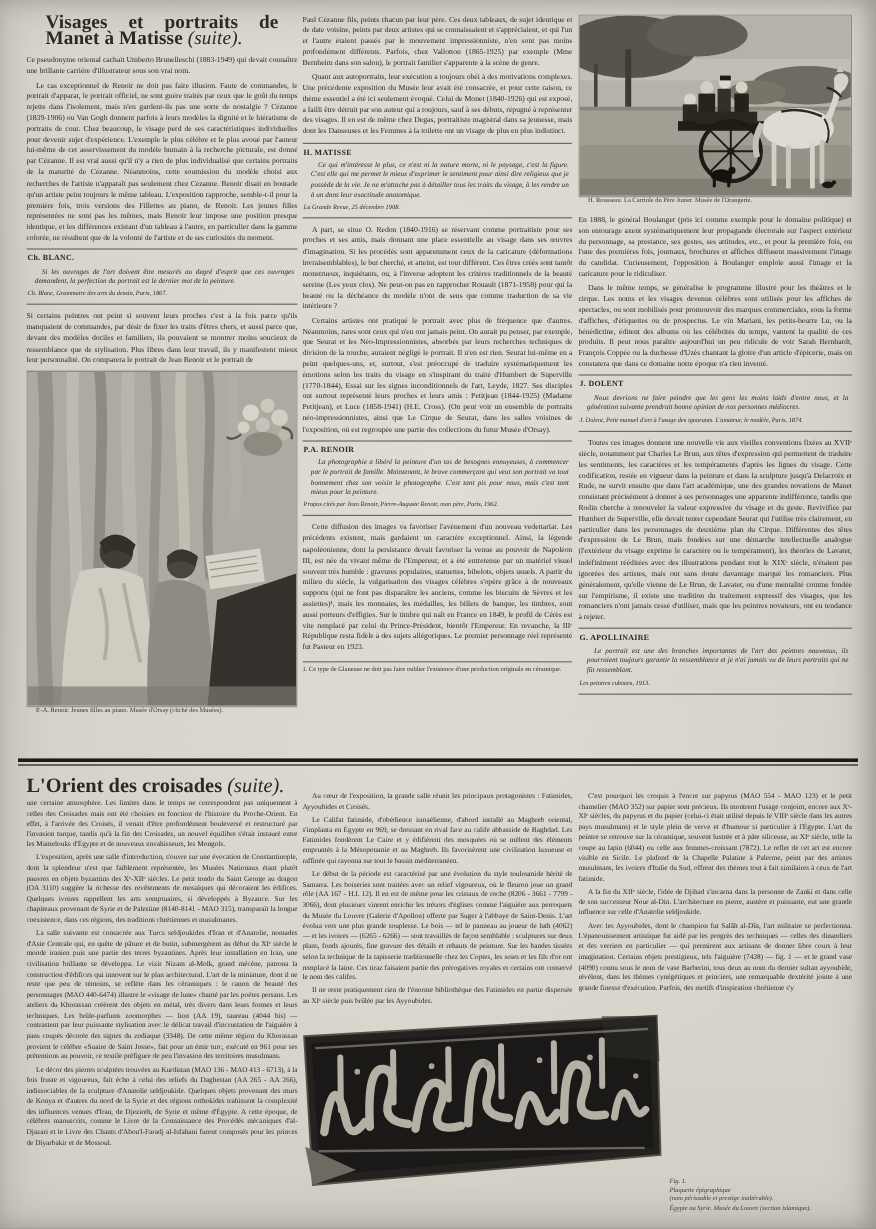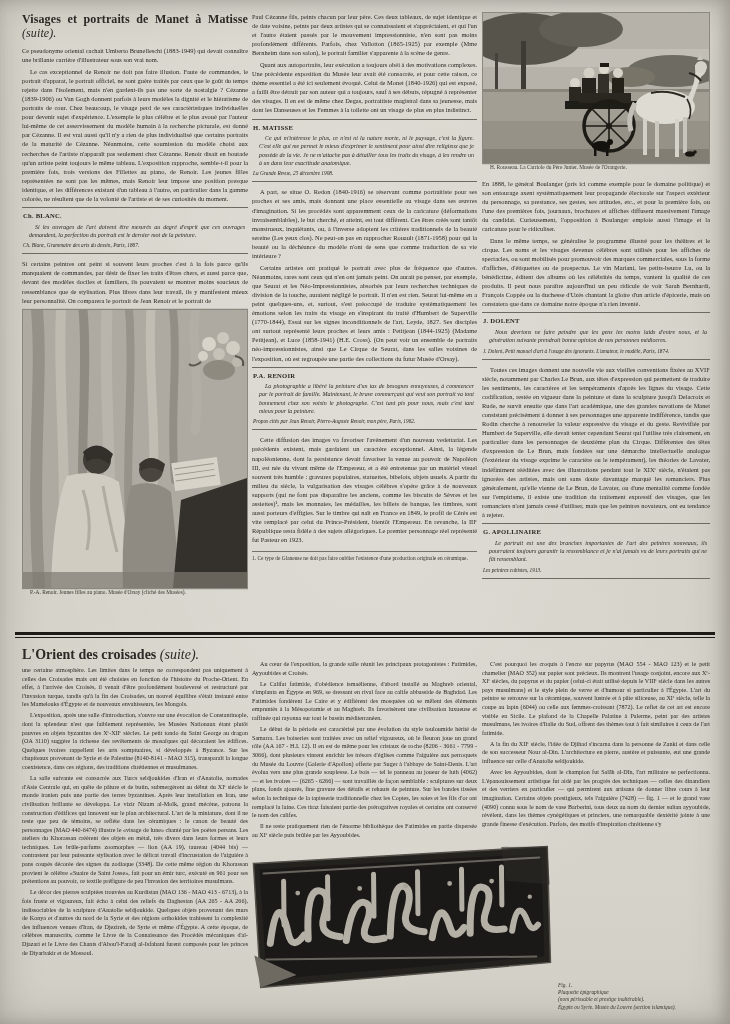--- a/index.html
+++ b/index.html
@@ -7,23 +7,23 @@
     position:relative;width:730px;height:1024px;overflow:hidden;
     background:
       radial-gradient(ellipse at 50% 40%, rgba(255,255,255,.25), rgba(0,0,0,0) 70%),
       linear-gradient(180deg,#d9d6cd,#d4d1c8 45%,#d7d4cb 80%,#d2cfc6);
     box-shadow:inset 0 0 40px rgba(60,55,45,.25), inset -6px 0 14px rgba(60,55,45,.22);
     font-family:"Liberation Serif","DejaVu Serif",serif;color:#2b2925;
   }
   .col{position:absolute;text-align:justify;font-size:6.4px;line-height:9.1px;overflow:hidden;}
   .col p{margin:0 0 2.5px;text-indent:8px;}
   .col p.first{text-indent:0;}
-  h2{font-size:12px;line-height:14px;margin:0 0 6px;font-weight:bold;letter-spacing:.1px;}
+  h2{font-size:16px;line-height:14px;margin:0 16px 6px;font-weight:bold;letter-spacing:.1px;}
   h2 .suite{font-style:italic;font-weight:normal;}
-  h3.sub{font-size:14px;line-height:13px;margin:0 0 5px;font-weight:bold;}
+  h3.sub{font-size:17px;line-height:13px;margin:0 0 5px;font-weight:bold;}
   .qbox{border-top:1px solid #6d6a62;border-bottom:1px solid #6d6a62;padding:3px 1px 4px;margin:4px 0 5px;}
   .qbox h4{font-size:6.6px;margin:0 0 2.5px;letter-spacing:.25px;font-weight:bold;}
   .qbox .q{font-style:italic;font-size:6px;line-height:8.3px;margin:0 0 3px;padding:0 2px 0 6px;text-indent:6px;text-align:justify;}
   .qbox .src{font-style:italic;font-size:5.3px;line-height:7px;margin:0;text-indent:0;}
   .caption{font-size:5.4px;line-height:7px;color:#38362f;margin:2px 0 0;text-indent:0;text-align:left;}
   .figure{display:block;margin:4px 0 0;border:1px solid #8b887f;box-shadow:0 0 0 1px #c9c6bd;}
   .divider{position:absolute;left:15px;right:15px;border-top:3px solid #1d1b18;border-bottom:1px solid #1d1b18;height:2px;}
   .footnote-rule{border:none;border-top:.8px solid #75726a;width:100%;margin:6px 0 3px;}
   .footnote{font-size:5.4px;line-height:7px;text-indent:0 !important;color:#34322c;}
   .figcap{position:absolute;font-size:5.4px;line-height:7.2px;font-style:italic;color:#38362f;}

